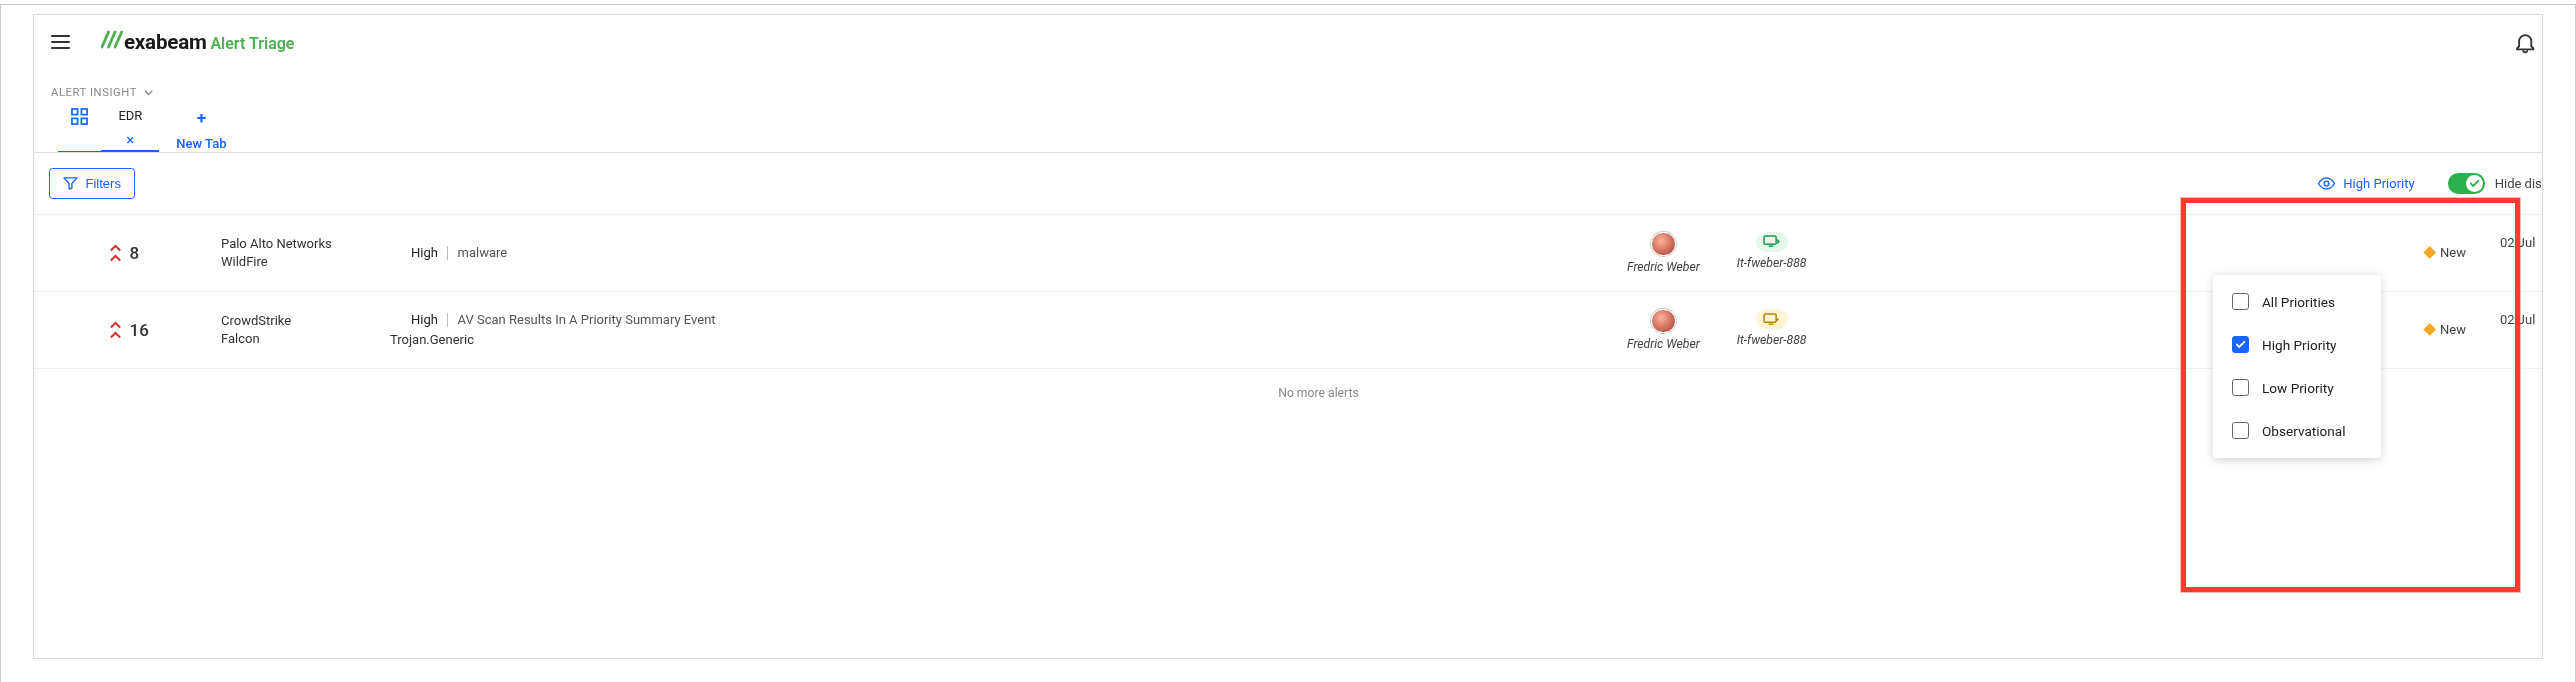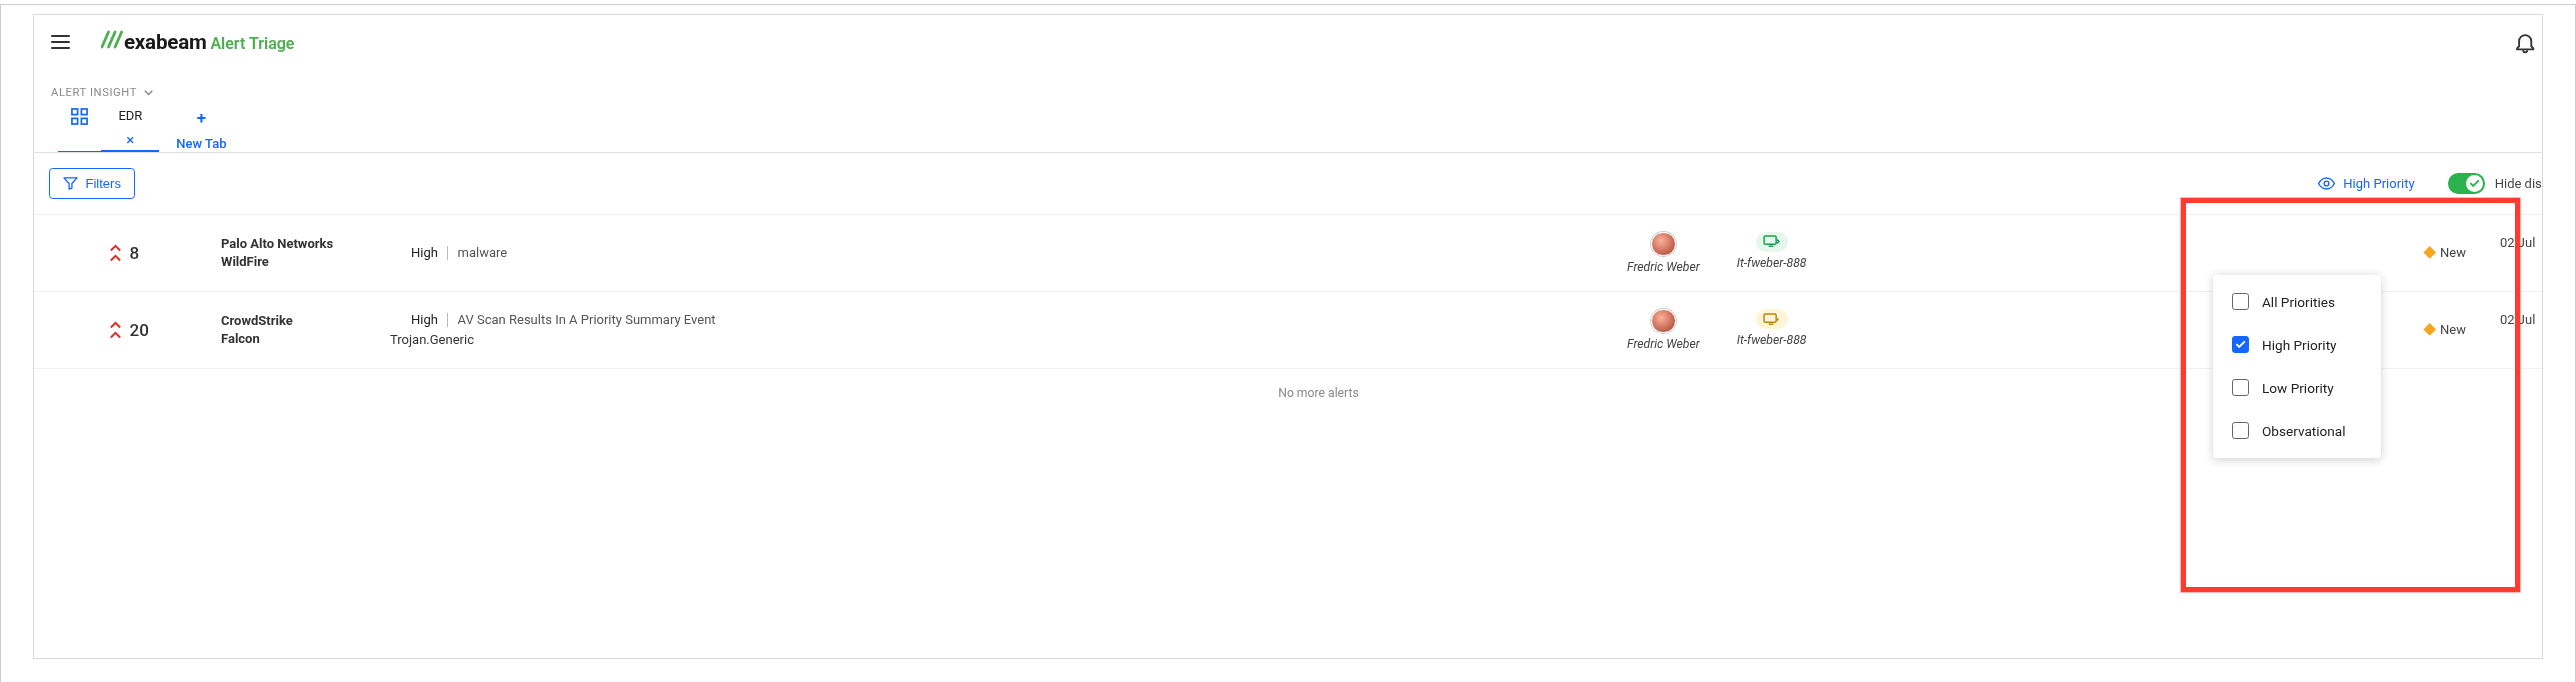--- a/index.html
+++ b/index.html
@@ -148,21 +148,21 @@
     position: relative;
   }
   .alert-row .sev {
     display:flex; align-items:center; gap:7.5px;
     width: 112px;
     font-size: 17px; font-weight:500;
   }
   .sev-chevrons { color:#d93025; display:flex; flex-direction:column; line-height:0.5; }
   .sev-chevrons svg{ width:13px; height:9.4px; }
 
-  .alert-row .source { width: 169px; line-height:1.4;font-weight:bold; }
+  .alert-row .source { width: 169px; line-height:1.4; }
   .alert-row .desc   { flex: 0 0 auto; width: 1237px; line-height:1.5; }
   .desc-top { display:flex; gap:9.4px; align-items:center; }
   .desc-top .divider { width:0.9px; height:14px; background:#bbb; }
   .desc-top .sev-label { color:#222;margin-left:21px; }
   .desc-top .cat { color:#555; }
 
   .alert-row .entities { display:flex; gap:37px; align-items:flex-start; width:262px; }
   .entity { display:flex; flex-direction:column; align-items:center; gap:3.7px; font-size:12.2px; color:#444;font-style:italic;}
   .avatar { width:24.4px; height:24.4px; border-radius:50%; background:#d9534f; background: radial-gradient(circle at 40% 35%, #ffb199, #a13a2a); border:0.9px solid #fff; box-shadow:0 0 0 0.9px #ccc; }
   .dev-badge {
@@ -370,21 +370,21 @@
       <div class="alert-row">
         <div class="sev">
           <span class="sev-chevrons">
             <svg viewBox="0 0 14 10">
                 <path d="M2 8l5-5 5 5" stroke="#d93025" stroke-width="2.2" fill="none"></path>
               </svg>
             <svg viewBox="0 0 14 10">
                 <path d="M2 8l5-5 5 5" stroke="#d93025" stroke-width="2.2" fill="none"></path>
               </svg>
           </span>
-          <span>20</span>
+          <span>16</span>
         </div>
         <div class="source">
           <div>CrowdStrike</div>
           <div>Falcon</div>
         </div>
         <div class="desc">
           <div class="desc-top">
             <span class="sev-label">High</span>
             <span class="divider"></span>
             <span class="cat">AV Scan Results In A Priority Summary Event</span>

